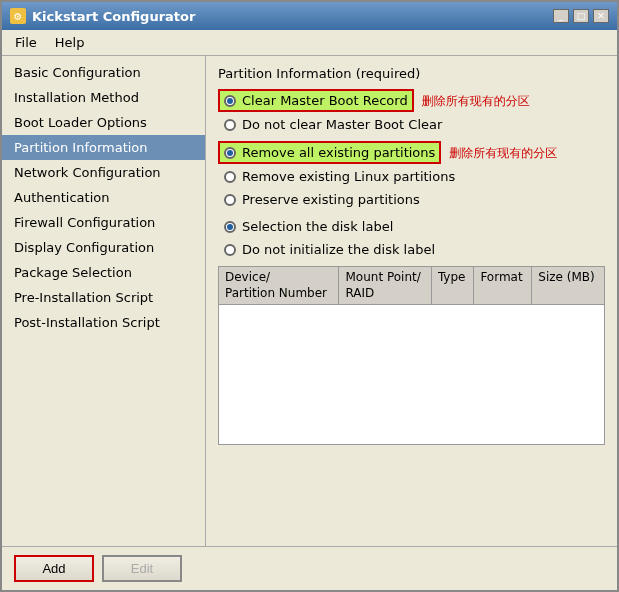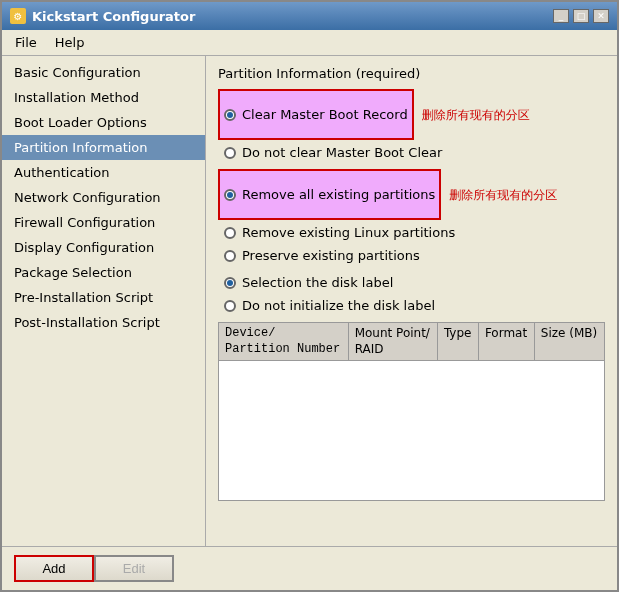--- a/index.html
+++ b/index.html
@@ -129,22 +129,22 @@
     }
     .radio-row {
       display: flex;
       align-items: center;
       gap: 6px;
       padding: 3px 6px;
       margin-bottom: 2px;
     }
     .radio-row.highlighted {
       border: 2px solid #cc0000;
-      background: #f0abfc;
-      padding: 16px 4px;
+      background: #bef264;
+      padding: 2px 4px;
     }
     .radio-input {
       width: 12px;
       height: 12px;
       appearance: none;
       -webkit-appearance: none;
       border: 2px solid #666;
       border-radius: 50%;
       background: white;
       flex-shrink: 0;
@@ -197,20 +197,21 @@
       text-align: center;
       color: #cc0000;
       font-size: 14px;
       padding: 8px 0 4px 0;
     }
 
     
     .bottom-bar {
       display: flex;
       padding: 8px 12px;
+      gap: 8px;
       border-top: 1px solid #aaa;
       background: #ece9d8;
       align-items: center;
       justify-content: flex-start;
     }
     .btn {
       padding: 4px 20px;
       border: 2px solid #888;
       background: linear-gradient(to bottom, #f0ede4, #ddd9cc);
       font-size: 13px;
@@ -247,22 +248,22 @@
     <div class="menu-item">Help</div>
   </div>
 
   <div class="main-content">
 
     <div class="sidebar">
       <div class="sidebar-item">Basic Configuration</div>
       <div class="sidebar-item">Installation Method</div>
       <div class="sidebar-item">Boot Loader Options</div>
       <div class="sidebar-item active">Partition Information</div>
+      <div class="sidebar-item">Network Configuration</div>
       <div class="sidebar-item">Authentication</div>
-      <div class="sidebar-item">Network Configuration</div>
       <div class="sidebar-item">Firewall Configuration</div>
       <div class="sidebar-item">Display Configuration</div>
       <div class="sidebar-item">Package Selection</div>
       <div class="sidebar-item">Pre-Installation Script</div>
       <div class="sidebar-item">Post-Installation Script</div>
     </div>
 
     <div class="right-panel">
       <div class="section-title">Partition Information (required)</div>
 
@@ -305,21 +306,21 @@
         </div>
         <div class="radio-row">
           <div class="radio-input"></div>
           <span>Do not initialize the disk label</span>
         </div>
       </div>
 
       <table class="partition-table">
         <thead>
           <tr>
-            <th style="white-space:pre-line;font-family:Liberation Mono, monospace;">Device/
+            <th style="white-space:pre-line;">Device/
 Partition Number</th>
             <th style="white-space:pre-line;">Mount Point/
 RAID</th>
             <th>Type</th>
             <th>Format</th>
             <th>Size (MB)</th>
           </tr>
         </thead>
         <tbody>
           <tr>

